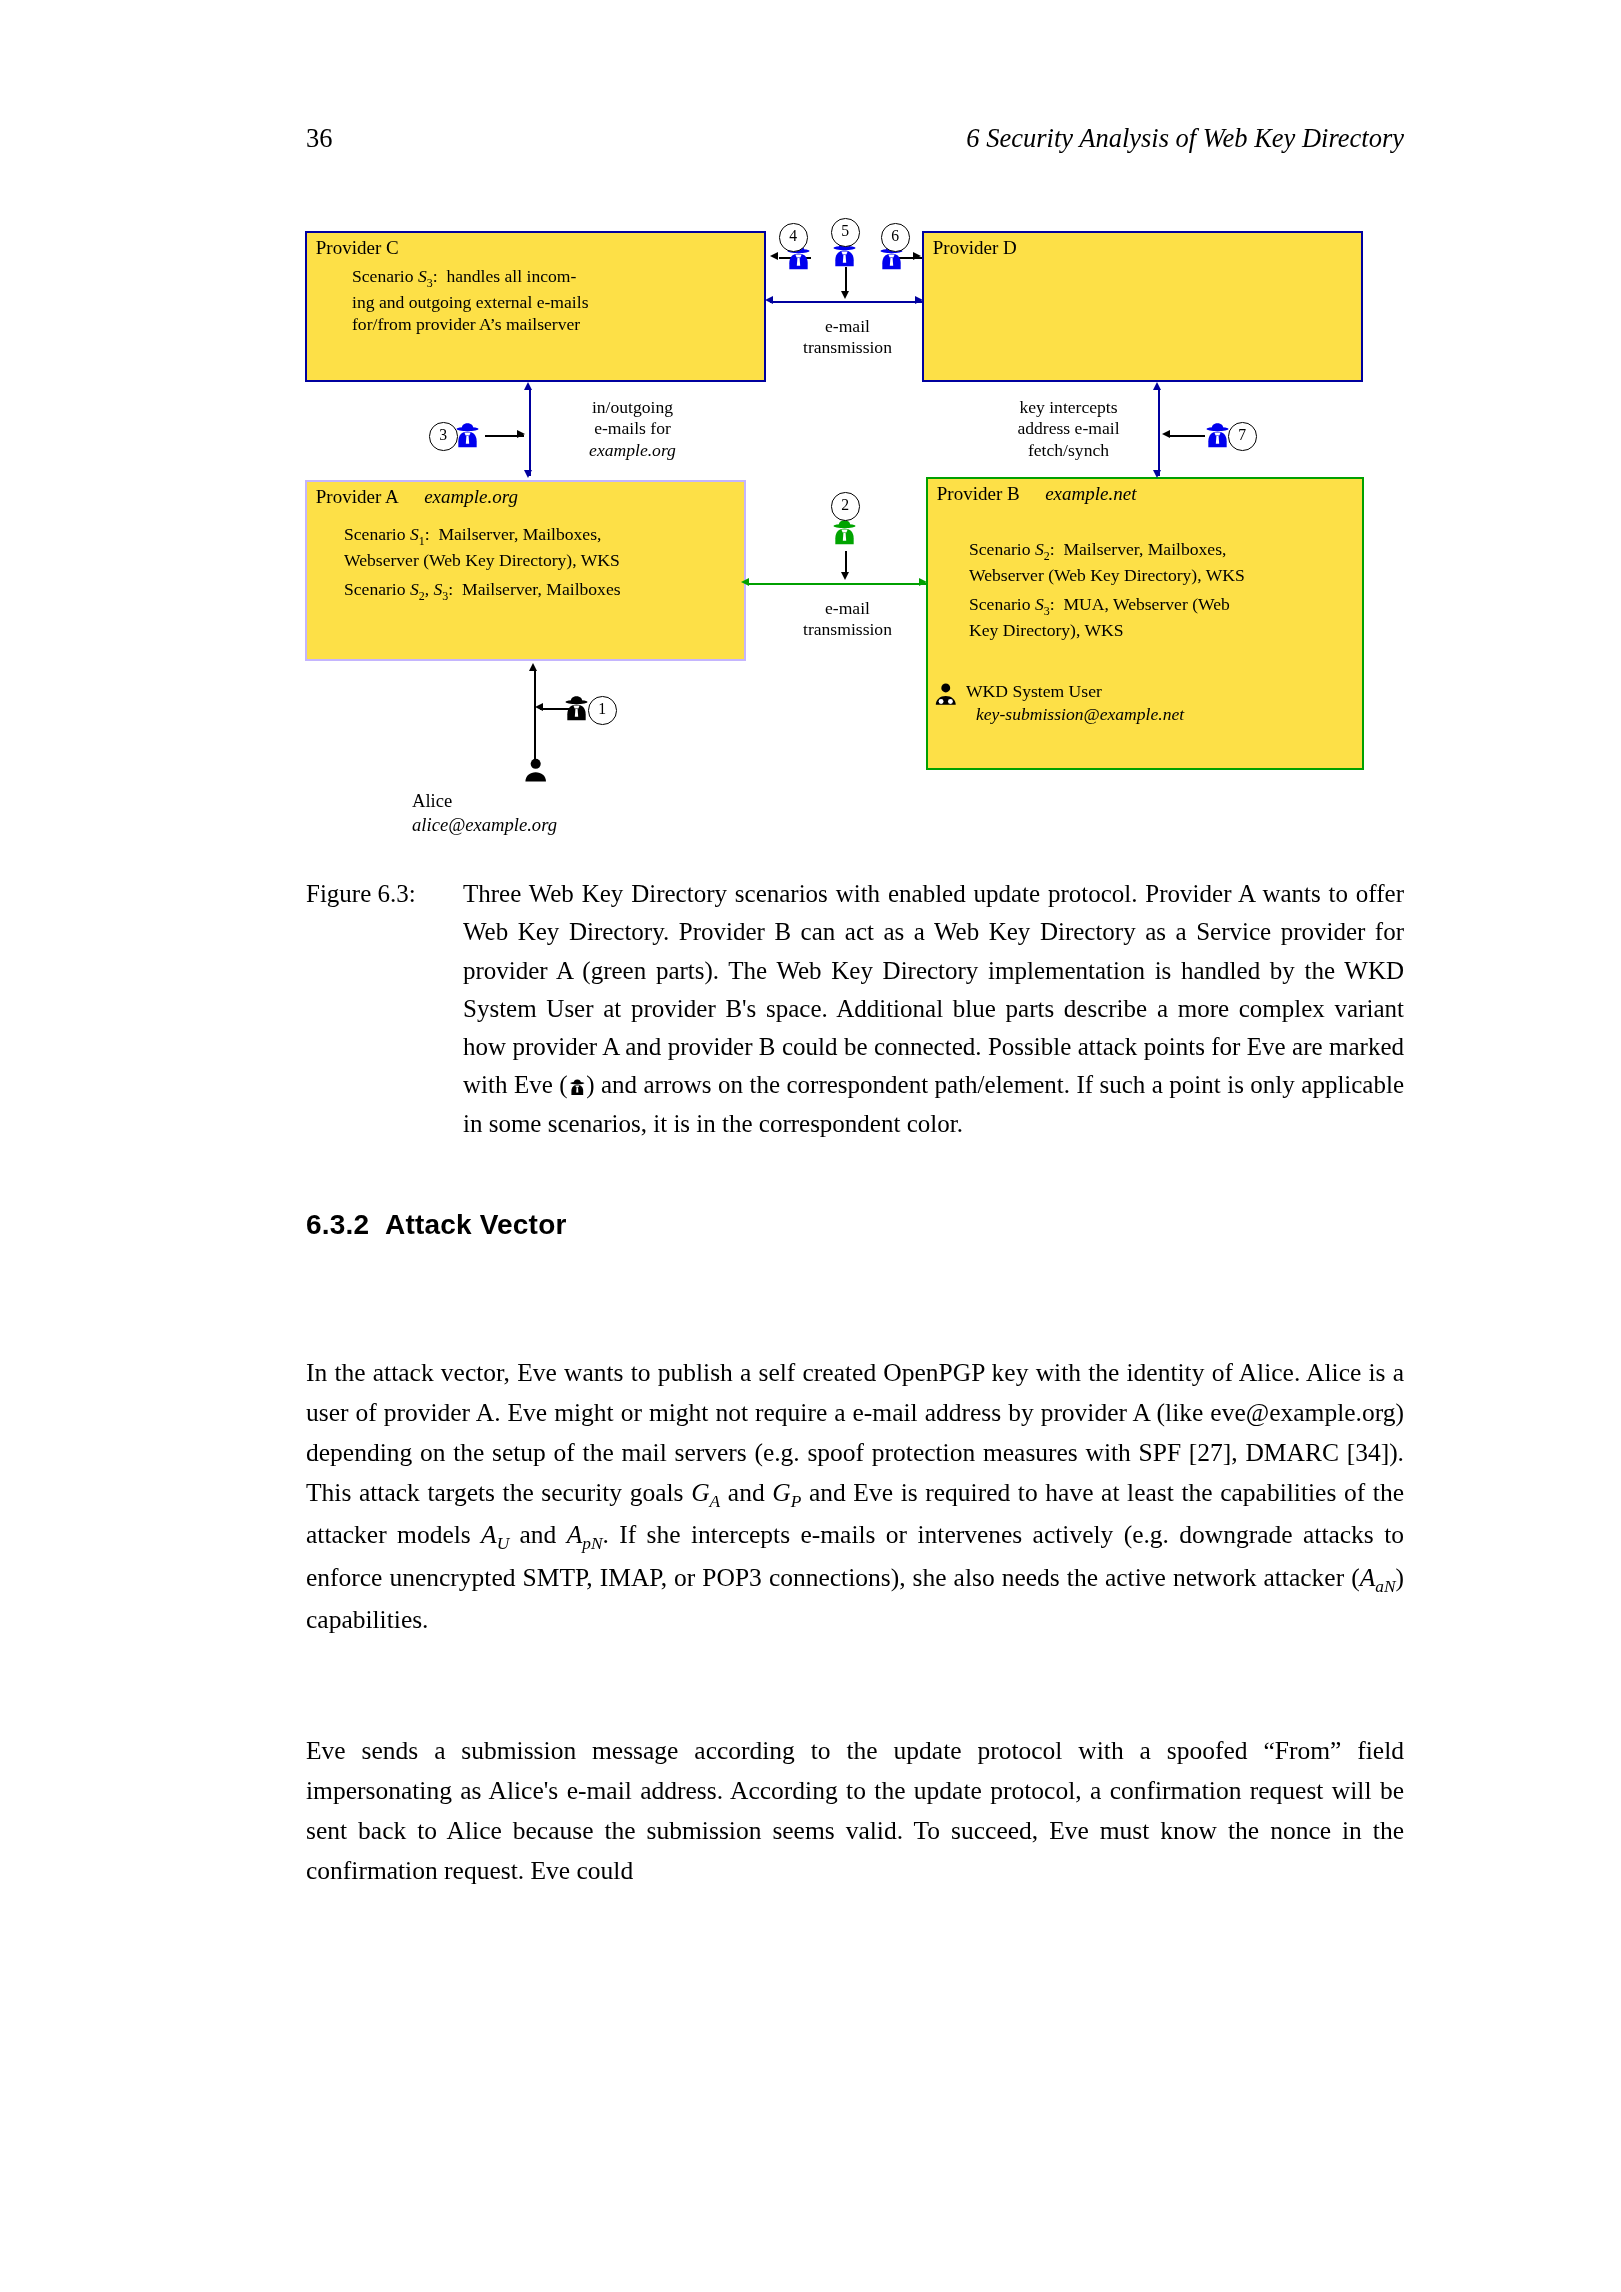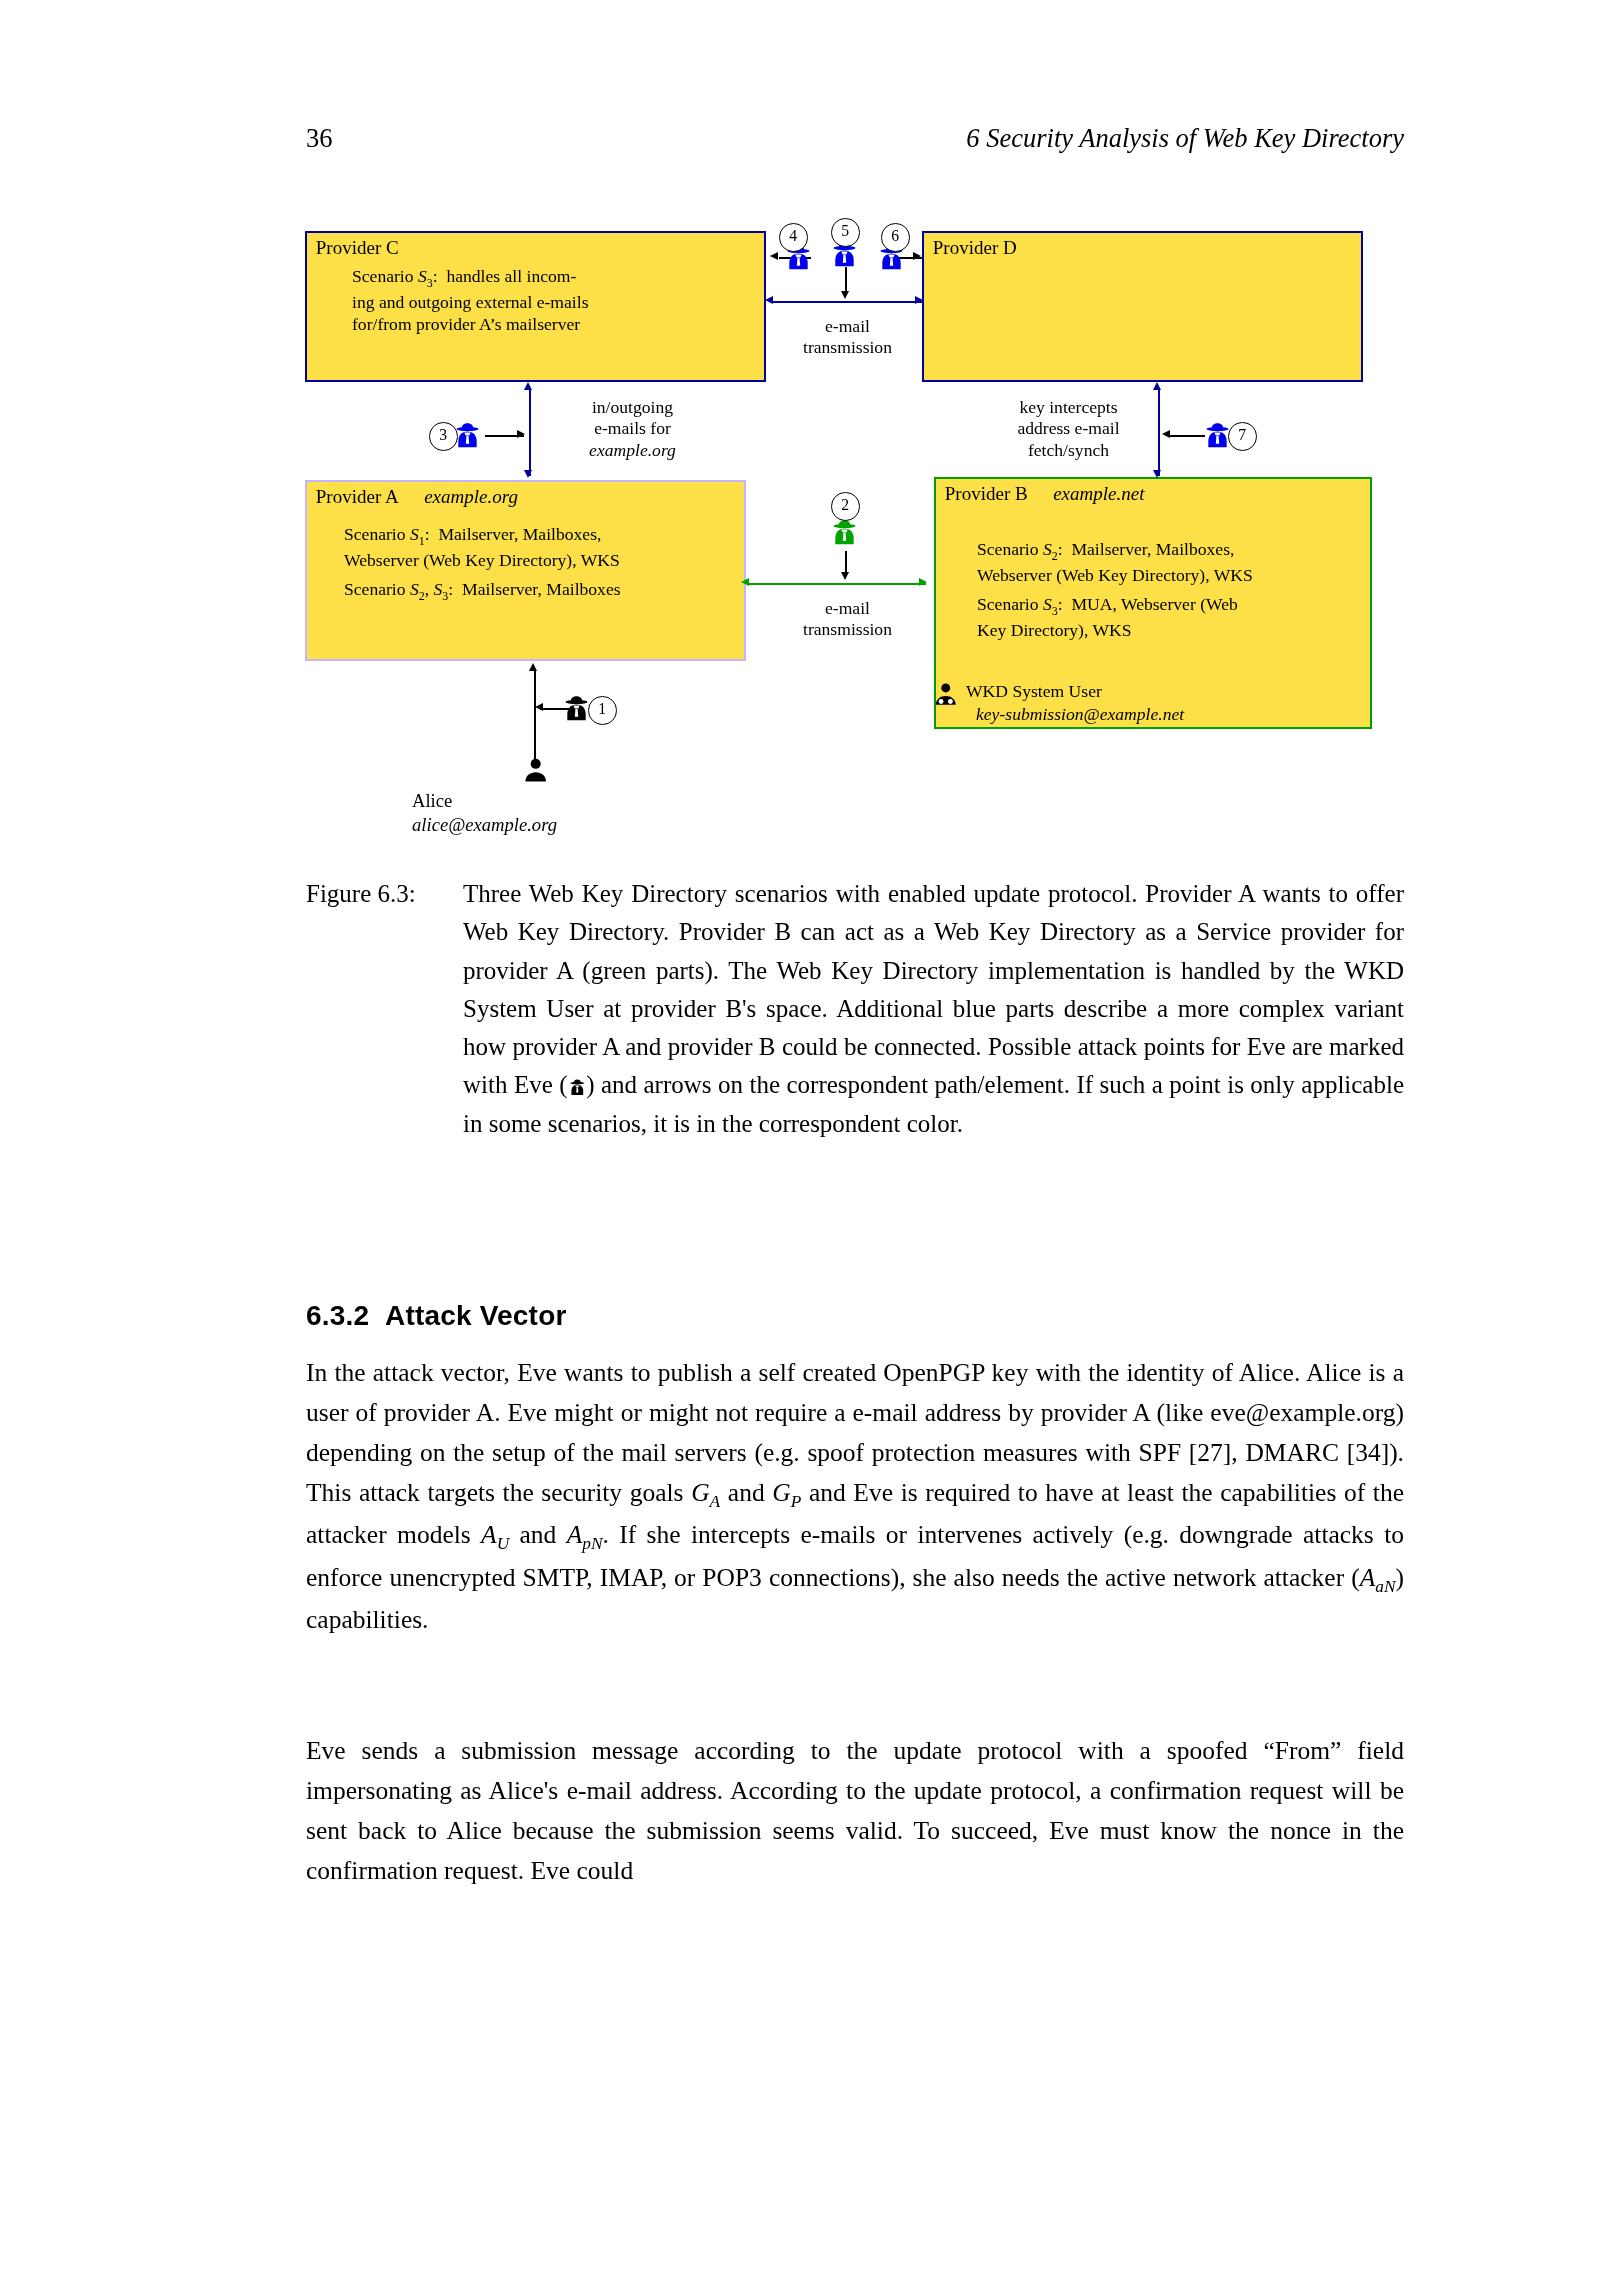--- a/index.html
+++ b/index.html
@@ -81,21 +81,21 @@
 
   
   #provider-d { left: 922px; top: 231px; width: 441px; height: 151px; }
   #provider-d .box-body { top: 49px; width: 323px; }
 
   
   #provider-a { left: 305px; top: 480px; width: 441px; height: 181px; }
   #provider-a .box-body { left: 37px; top: 41px; width: 372px; }
 
   
-  #provider-b { left: 926px; top: 477px; width: 438px; height: 252px; margin-left: 8px; }
+  #provider-b { left: 926px; top: 477px; width: 438px; height: 293px; }
   #provider-b .box-body { left: 41px; top: 59px; width: 363px; }
 
   
   .wkd-user {
     position: absolute;
     left: 933px;
     top: 680px;
     width: 392px;
     font-size: 17.6px;
     line-height: 1.3;
@@ -190,21 +190,21 @@
     width: 18.6px;
     height: 18.6px;
     vertical-align: -2.9px;
   }
   .eve-inline svg { width: 18.6px; height: 18.6px; display: block; }
 
   
   .sec-heading {
     position: absolute;
     left: 306px;
-    top: 1300px;
+    top: 1209px;
     font-family: "Liberation Sans", "DejaVu Sans", sans-serif;
     font-size: 28px;
     font-weight: bold;
     letter-spacing: 0.2px;
   }
   .sec-heading .num { margin-right: 15.7px; }
 
   .para {
     position: absolute;
     left: 306px;

